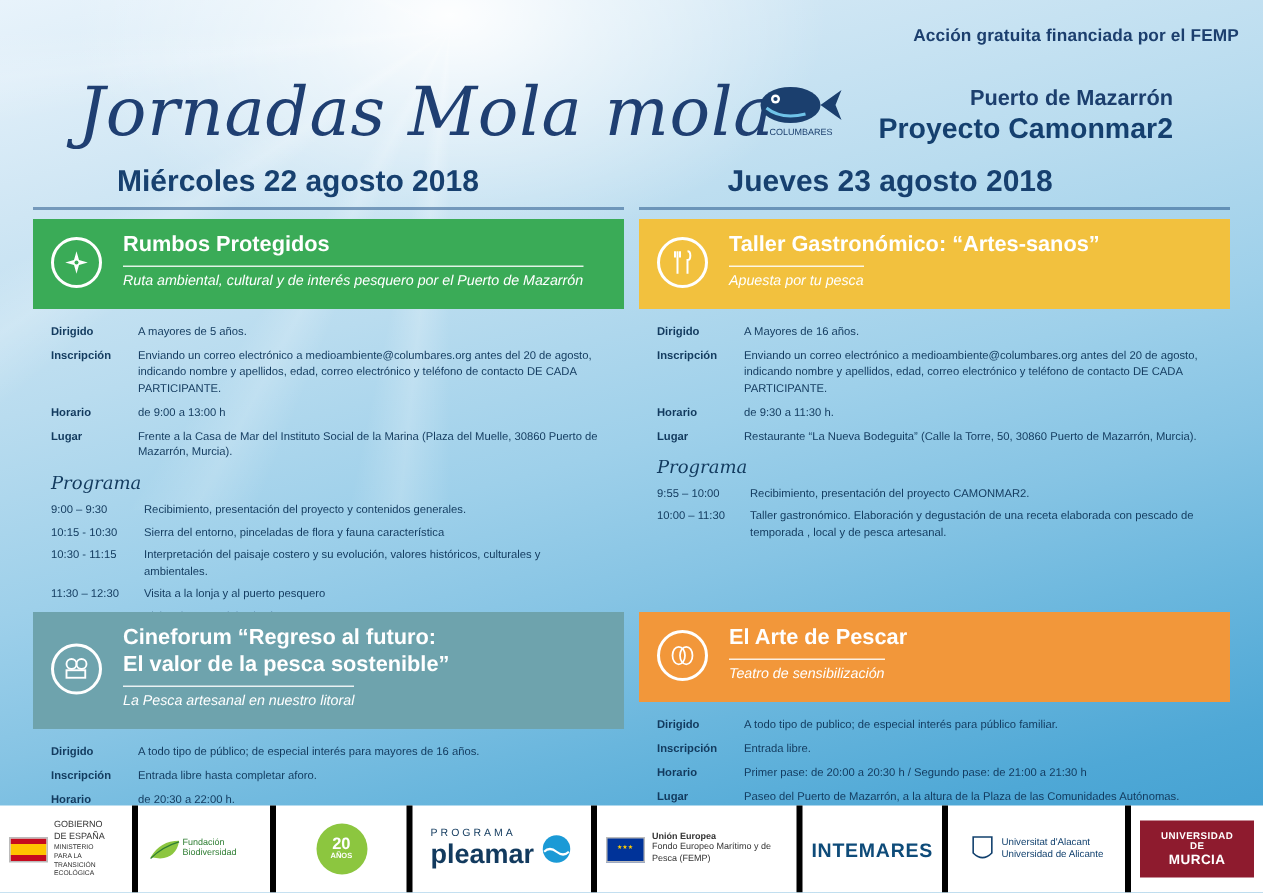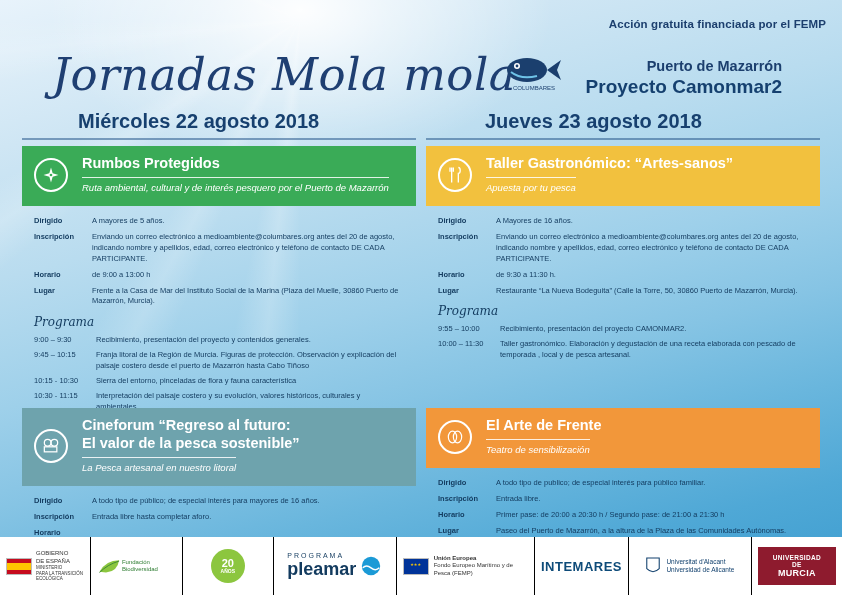--- a/index.html
+++ b/index.html
@@ -100,21 +100,21 @@
   .prow { display: flex; font-size: 7.5px; color: #123a5e; line-height: 1.45; margin-bottom: 4px; }
   .prow .t { width: 62px; flex: 0 0 62px; }
   .prow .d { flex: 1; }
 
   .logos {
     position: absolute; left: 0; bottom: 0; width: 842px; height: 58px;
     background: #fff; display: flex; align-items: center;
   }
   .logo-cell {
     flex: 1; height: 100%; display: flex; align-items: center; justify-content: center;
-    border-right: 1px solid #000000; padding: 0 6px;
+    border-right: 4px solid #000000; padding: 0 6px;
   }
   .logo-cell:last-child { border-right: none; }
   .lg-txt { font-size: 6px; color: #333; line-height: 1.25; }
   .flag-es {
     width: 26px; height: 17px;
     background: linear-gradient(#c60b1e 0 25%, #ffc400 25% 75%, #c60b1e 75% 100%);
     border: .5px solid #bbb; flex: 0 0 auto; margin-right: 4px;
   }
   .flag-eu {
     width: 26px; height: 17px; background: #003399; border: .5px solid #bbb;
@@ -197,24 +197,20 @@
       <div class="row">
           <div class="lbl">Lugar</div>
           <div class="val">Frente a la Casa de Mar del Instituto Social de la Marina (Plaza del Muelle, 30860 Puerto de Mazarrón, Murcia).</div>
         </div>
       <div class="prog-title">Programa</div>
       <div class="prow">
           <div class="t">9:00 – 9:30</div>
           <div class="d">Recibimiento, presentación del proyecto y contenidos generales.</div>
         </div>
       <div class="prow">
-          <div class="t">9:45 – 10:15</div>
-          <div class="d">Franja litoral de la Región de Murcia. Figuras de protección. Observación y explicación del paisaje costero desde el puerto de Mazarrón hasta Cabo Tiñoso</div>
-        </div>
-      <div class="prow">
           <div class="t">10:15 - 10:30</div>
           <div class="d">Sierra del entorno, pinceladas de  flora y fauna característica</div>
         </div>
       <div class="prow">
           <div class="t">10:30 - 11:15</div>
           <div class="d">Interpretación del paisaje costero y su evolución, valores históricos, culturales y ambientales.</div>
         </div>
       <div class="prow">
           <div class="t">11:30 – 12:30</div>
           <div class="d">Visita a la lonja y al puerto pesquero</div>
@@ -287,38 +283,39 @@
       <div class="row">
           <div class="lbl">Dirigido</div>
           <div class="val">A todo tipo de público; de especial interés para mayores de 16 años.</div>
         </div>
       <div class="row">
           <div class="lbl">Inscripción</div>
           <div class="val">Entrada libre hasta completar aforo.</div>
         </div>
       <div class="row">
           <div class="lbl">Horario</div>
+          <div class="val">de 20:30 a 22:00 h.</div>
         </div>
       <div class="row">
           <div class="lbl">Lugar</div>
           <div class="val">Cine de verano de La Isla.</div>
         </div>
     </div>
   </div>
 
   <div class="card" style="left:426px; top:408px; width:394px;">
     <div class="card-header hdr-orange">
       <div class="ic">
         <svg viewBox="0 0 24 24" width="20" height="20">
           <ellipse cx="9" cy="12" rx="5" ry="7" fill="none" stroke="#fff" stroke-width="1.4"></ellipse>
           <ellipse cx="15" cy="12" rx="5" ry="7" fill="none" stroke="#fff" stroke-width="1.4"></ellipse>
         </svg>
       </div>
       <div class="htxt">
-        <div class="card-title">El Arte de Frente</div>
+        <div class="card-title">El Arte de Pescar</div>
         <div class="card-sub">Teatro de sensibilización</div>
       </div>
     </div>
     <div class="card-body">
       <div class="row">
           <div class="lbl">Dirigido</div>
           <div class="val">A todo tipo de publico; de especial interés para público familiar.</div>
         </div>
       <div class="row">
           <div class="lbl">Inscripción</div>

